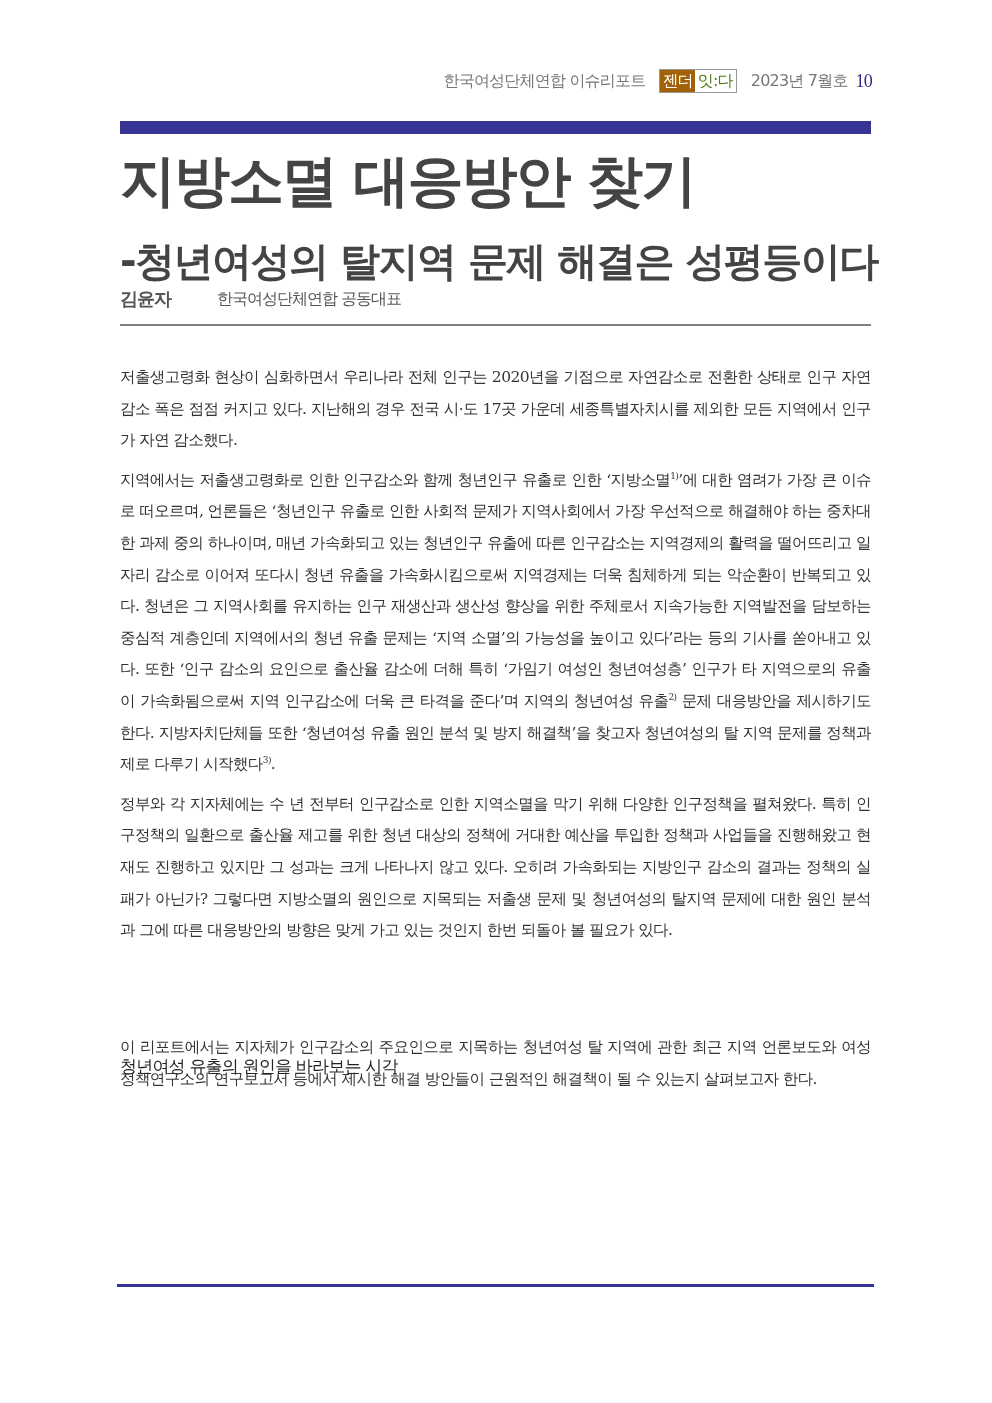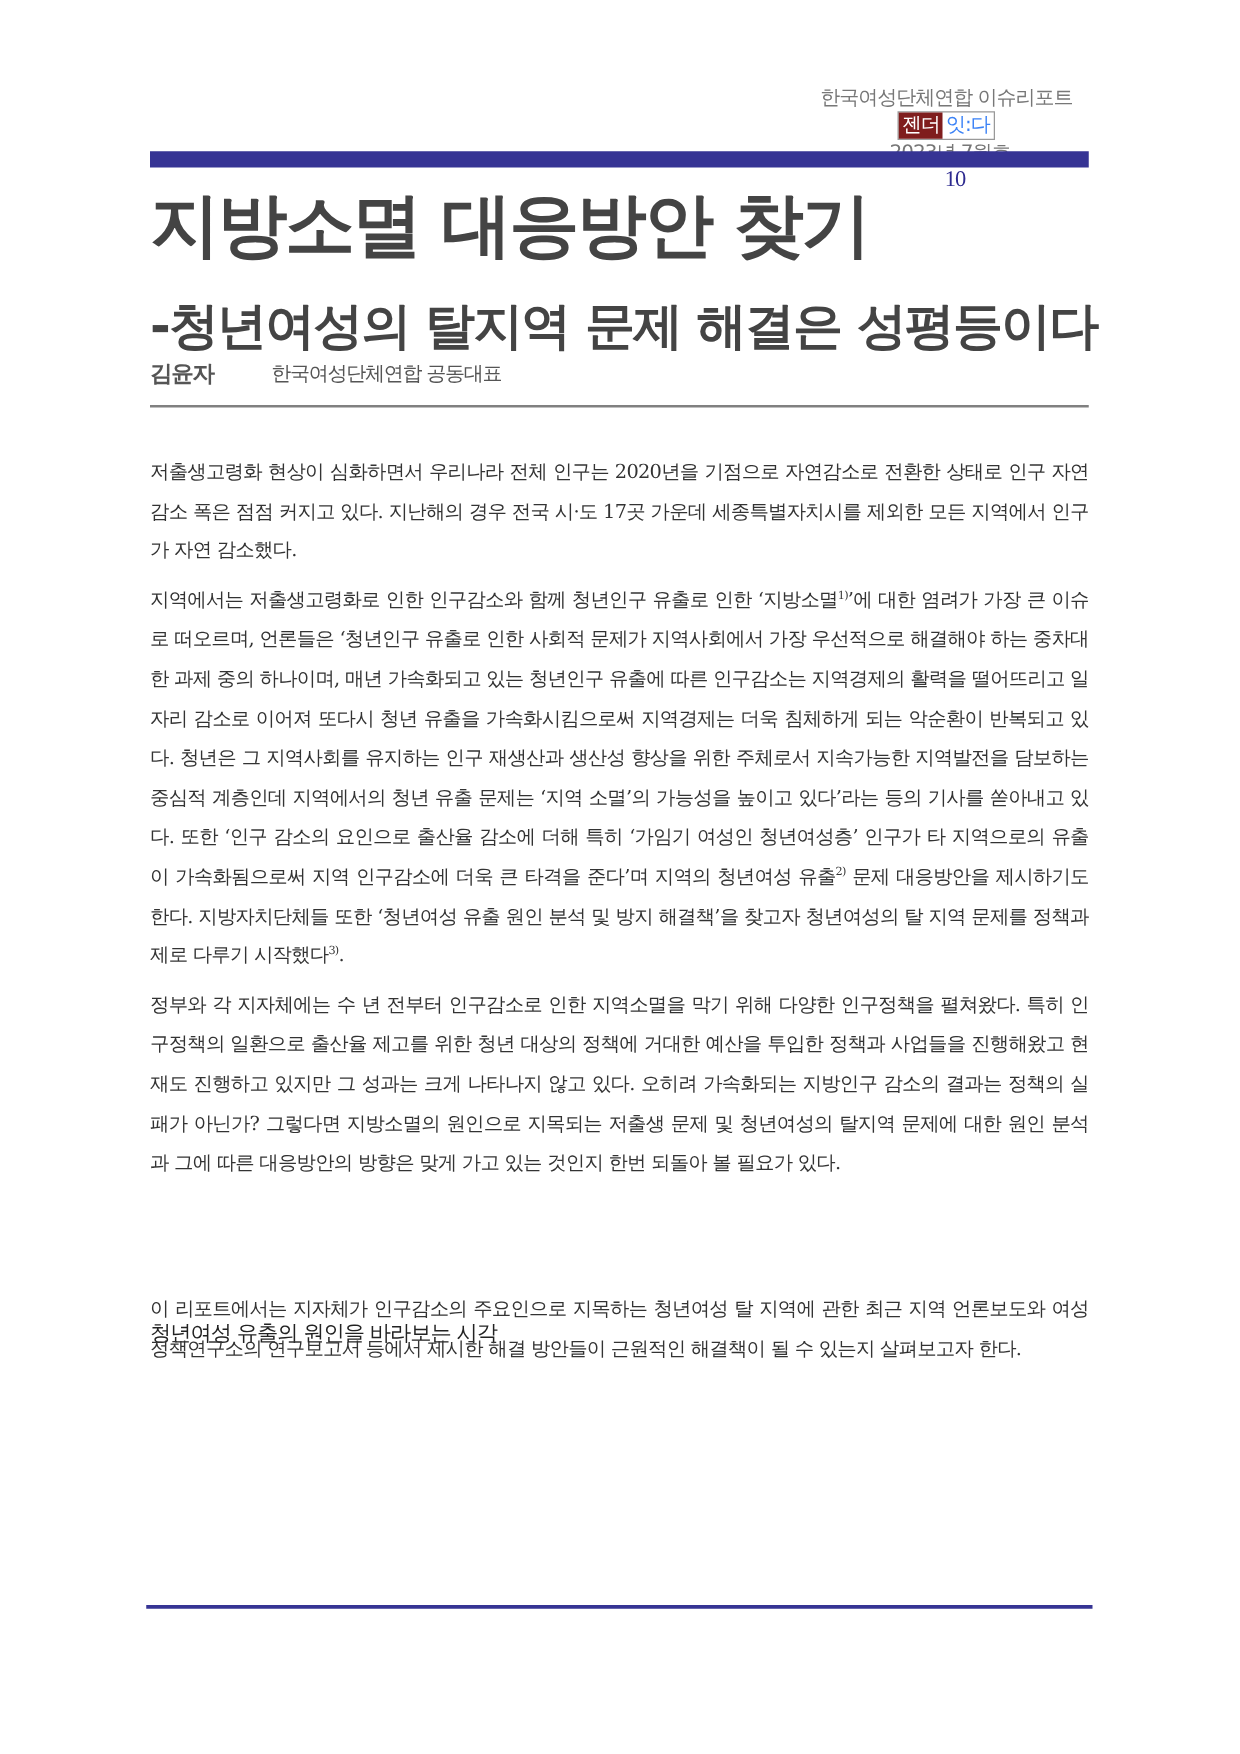--- a/index.html
+++ b/index.html
@@ -1,25 +1,25 @@
 <!DOCTYPE html>
 <html><head>
 <meta charset="utf-8">
 <style>
   html, body { margin: 0; padding: 0; background: #ffffff; }
   body { width: 992px; height: 1403px; position: relative; overflow: hidden;
          font-family: "DejaVu Sans", "Liberation Sans", sans-serif; color: #222; }
   .header { position: absolute; top: 68px; right: 120px; height: 26px;
             display: flex; align-items: center; font-size: 16px; color: #777;
-            letter-spacing: -0.8px; white-space: nowrap; flex-direction: column; }
+            letter-spacing: -0.8px; white-space: nowrap; }
   .header .org { margin-right: 14px; }
   .badge { display: inline-flex; align-items: center; height: 22px; border: 1px solid #999;
            margin-right: 14px; font-size: 16px; }
-  .badge .dark { background: #7f1d1d; color: #fff; padding: 0 2px; height: 100%; display: flex; align-items: center; }
-  .badge .light { color: #3b82f6; padding: 0 3px; height: 100%; display: flex; align-items: center; text-align: right; }
+  .badge .dark { background: #a16207; color: #fff; padding: 0 2px; height: 100%; display: flex; align-items: center; }
+  .badge .light { color: #4d7c0f; padding: 0 3px; height: 100%; display: flex; align-items: center; text-align: right; }
   .header .issue { margin-right: 8px; }
   .header .page { color: #2d2a8f; font-family: "Liberation Serif", serif; font-size: 18px; }
   .topbar { position: absolute; left: 120px; top: 121px; width: 751px; height: 13px; background: #363494; }
   .title { position: absolute; left: 120px; top: 150px; font-size: 56px; color: #444;
            font-weight: bold; letter-spacing: -2px; line-height: 62px; white-space: nowrap; }
   .subtitle { position: absolute; left: 120px; top: 214px; font-size: 40px; color: #444;
               font-weight: bold; letter-spacing: -1.5px; line-height: 62px; white-space: nowrap; margin-top: 16px; }
   .author { position: absolute; left: 120px; top: 287px; display: flex; align-items: center; font-size: 16px; }
   .author .name { font-weight: bold; color: #555; font-size: 18px; width: 97px; letter-spacing: -1px; }
   .author .role { color: #555; letter-spacing: -1px; }

